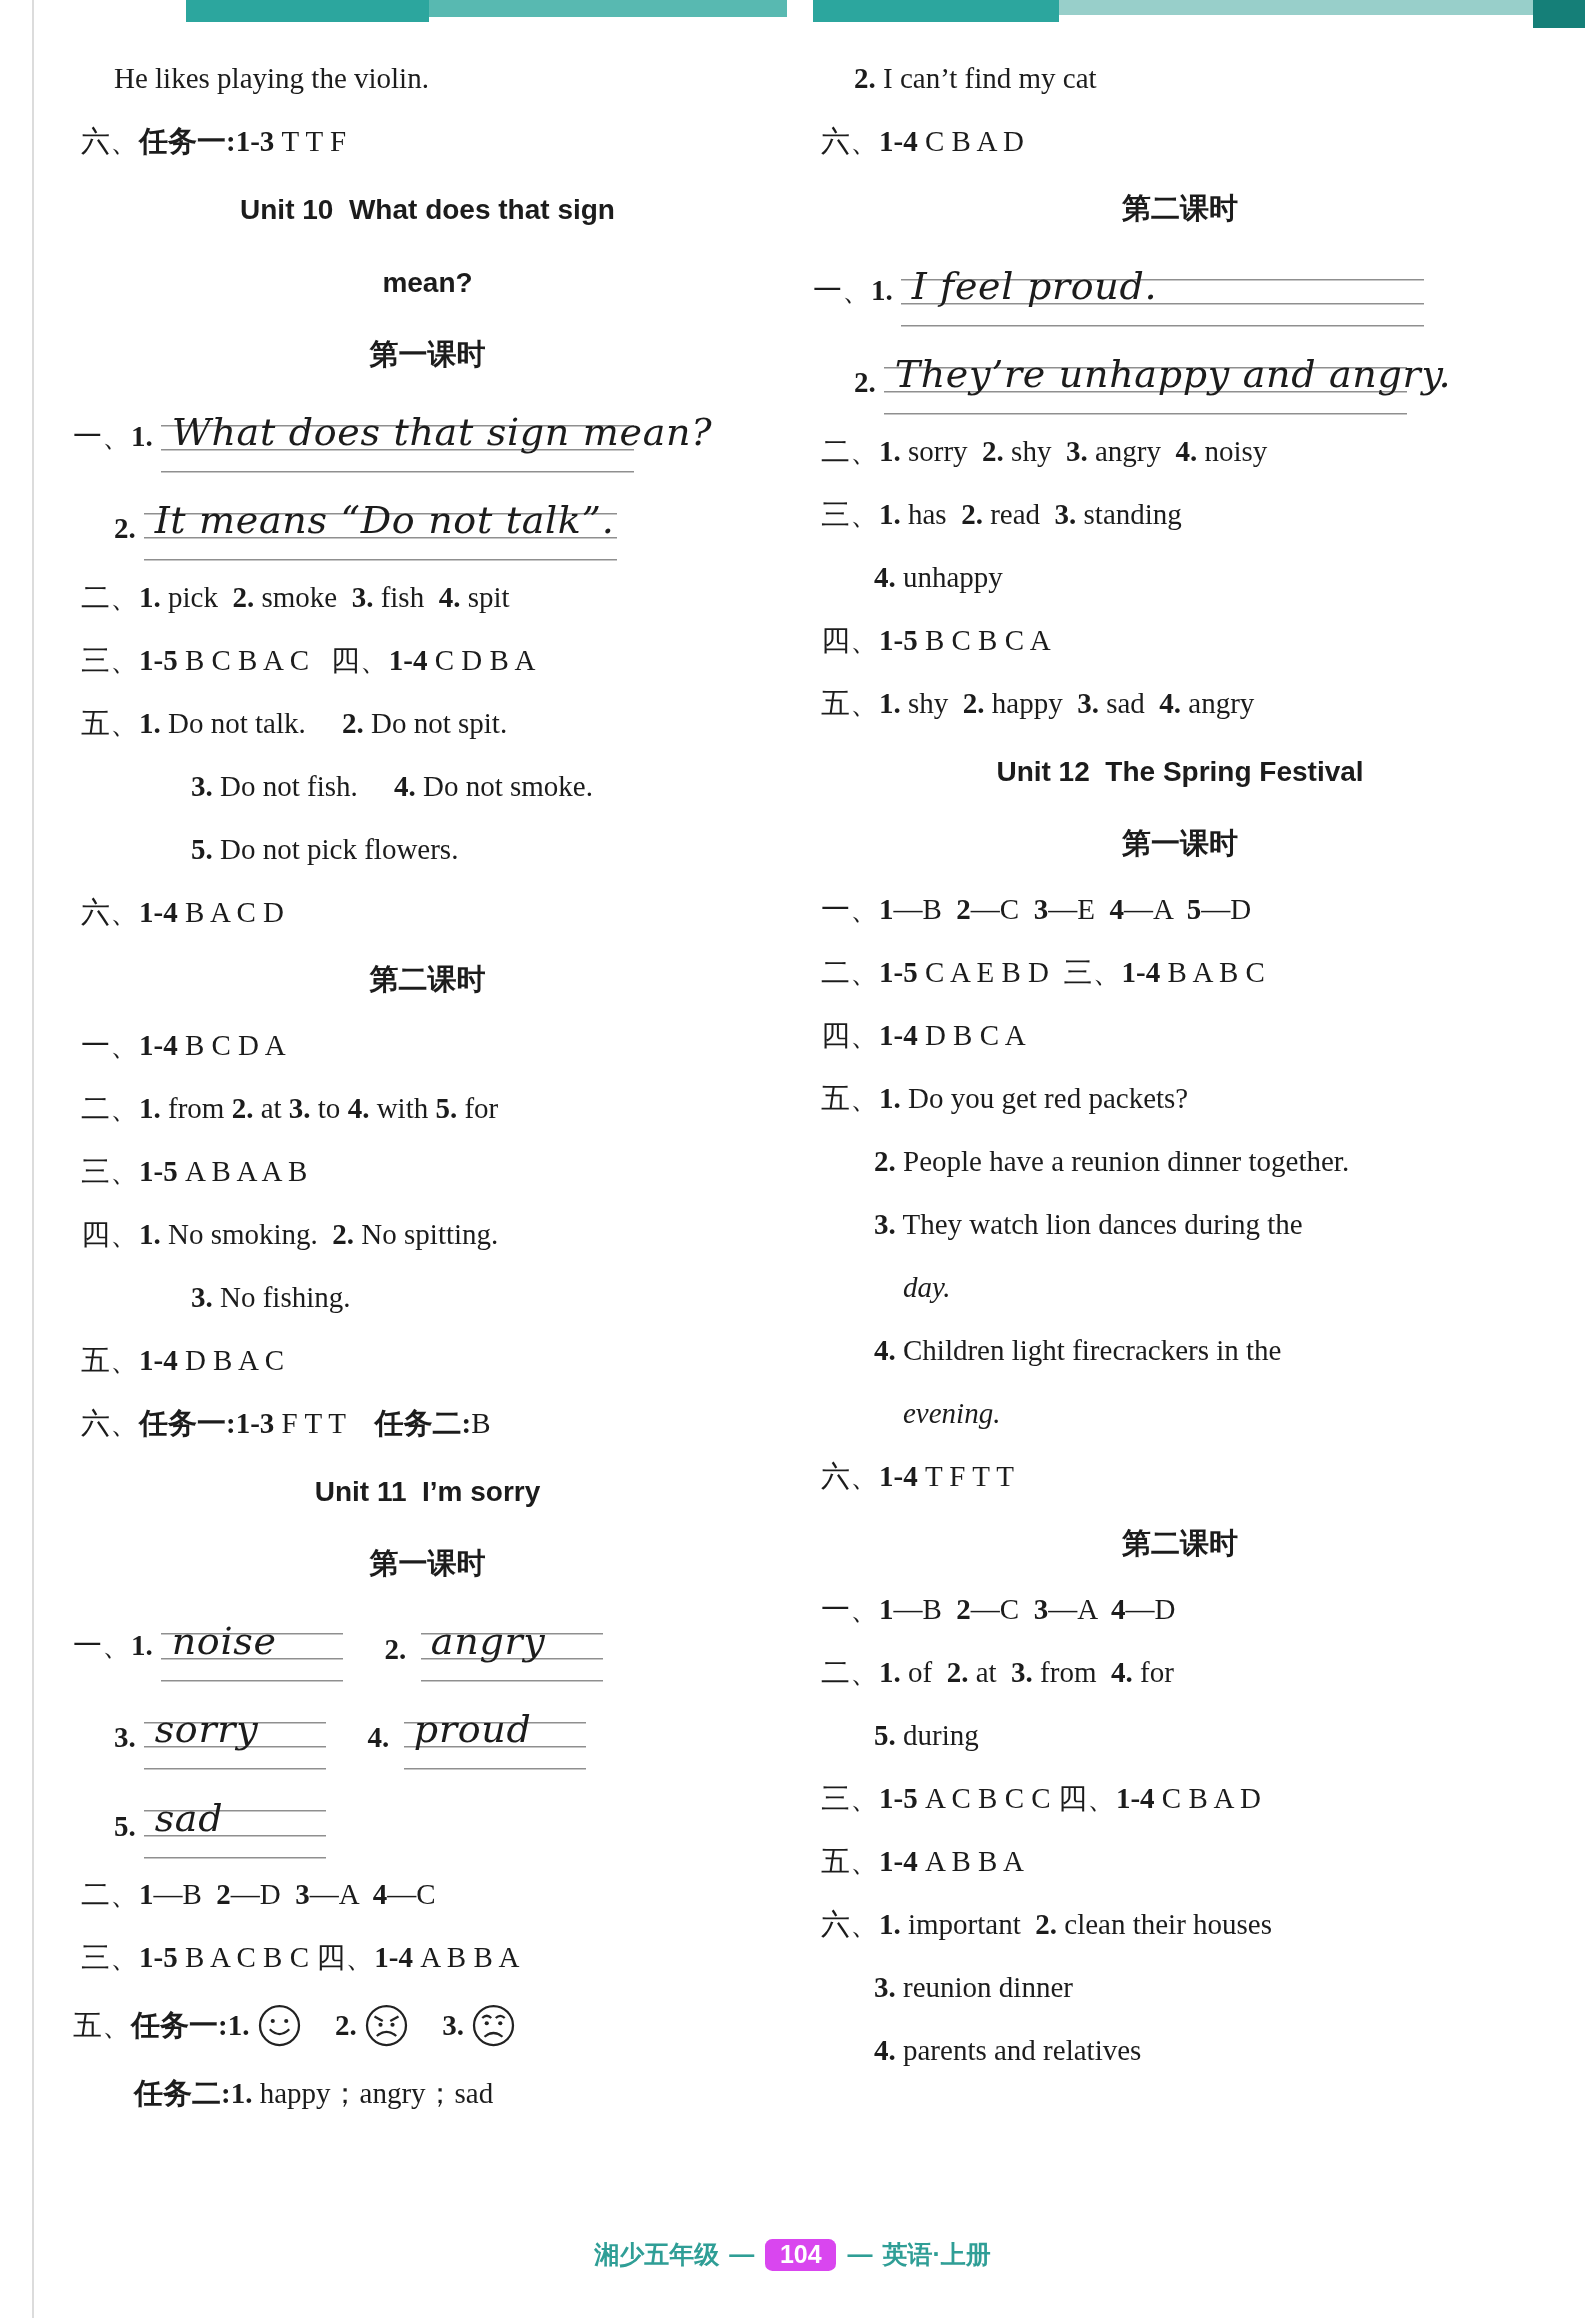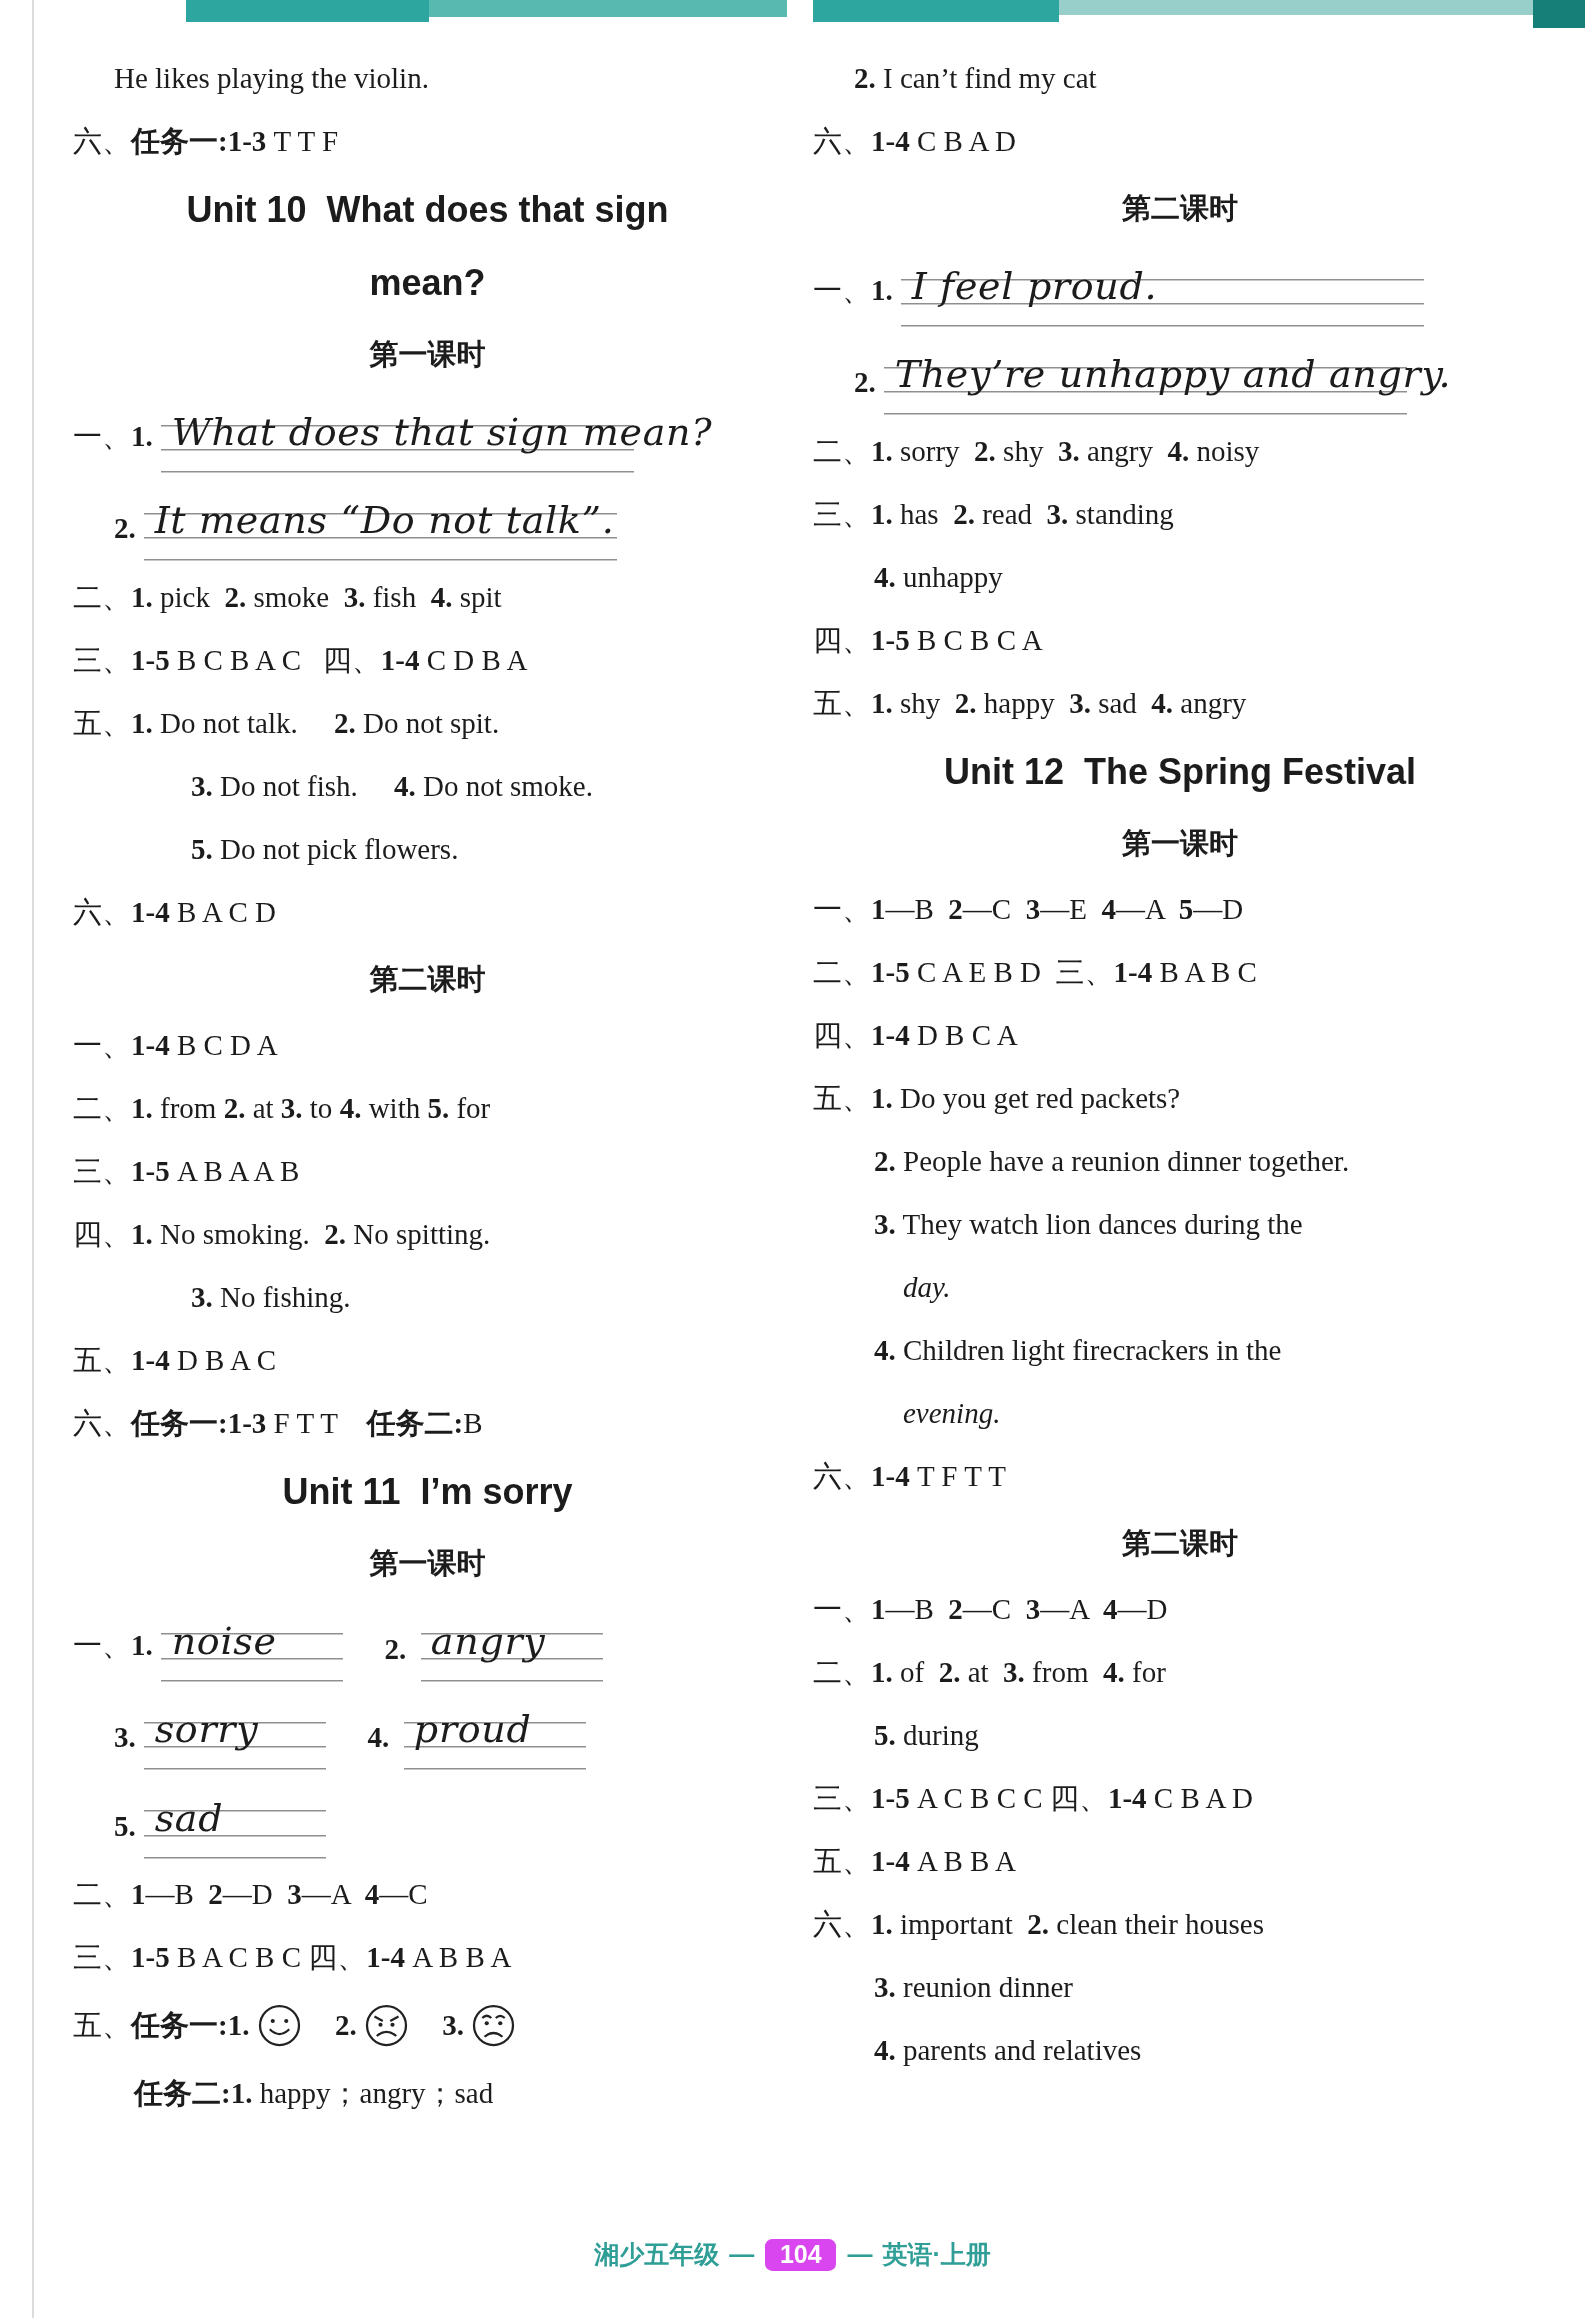--- a/index.html
+++ b/index.html
@@ -6,25 +6,25 @@
   body{
     width:1585px;height:2319px;position:relative;background:#ffffff;
     font-family:"Liberation Serif","DejaVu Serif",serif;color:#1c1c1c;
     overflow:hidden;
   }
   .topbar{position:absolute;top:0;}
   .edge-line{position:absolute;left:32px;top:0;bottom:0;width:1.5px;background:#dcdcdc;}
   .col{position:absolute;font-size:29px;}
   .col-left{left:73px;top:47px;width:709px;}
   .col-right{left:813px;top:47px;width:734px;}
-  .line{white-space:pre-wrap;line-height:63px;min-height:63px;}
+  .line{white-space:pre-wrap;line-height:63px;min-height:63px;margin-left:8px;}
   .b{font-weight:700;}.ind2{margin-left:41px;}.ind3{margin-left:61px;}
   .ind4{margin-left:118px;}.ind6{margin-left:90px;font-style:italic;}
   .heading{text-align:center;font-family:"Liberation Sans","DejaVu Sans",sans-serif;
-    font-weight:700;font-size:36px;line-height:73px;white-space:pre-wrap;}
+    font-weight:700;font-size:28px;line-height:73px;white-space:pre-wrap;}
   .center{text-align:center;font-weight:700;font-size:29px;line-height:70px;}
   .write{display:flex;align-items:flex-end;height:84px;padding-bottom:4.4px;}
   .write .lead{white-space:pre;margin-bottom:16px;}
   .write .pre{white-space:pre;margin-bottom:16px;margin-left:41px;margin-right:5.8px;font-weight:700;}
   .wslot{position:relative;display:inline-block;height:57px;margin-left:8.7px;
     background-image:linear-gradient(#8f8f8f,#8f8f8f),linear-gradient(#8f8f8f,#8f8f8f),linear-gradient(#8f8f8f,#8f8f8f);
     background-size:100% 1.5px;background-repeat:no-repeat;
     background-position:0 8.7px,0 33px,0 55px;}
   .script{position:absolute;left:10.2px;bottom:19px;font-style:italic;font-size:38px;
     font-family:"DejaVu Serif","Liberation Serif",serif;white-space:nowrap;letter-spacing:0.7px;}

